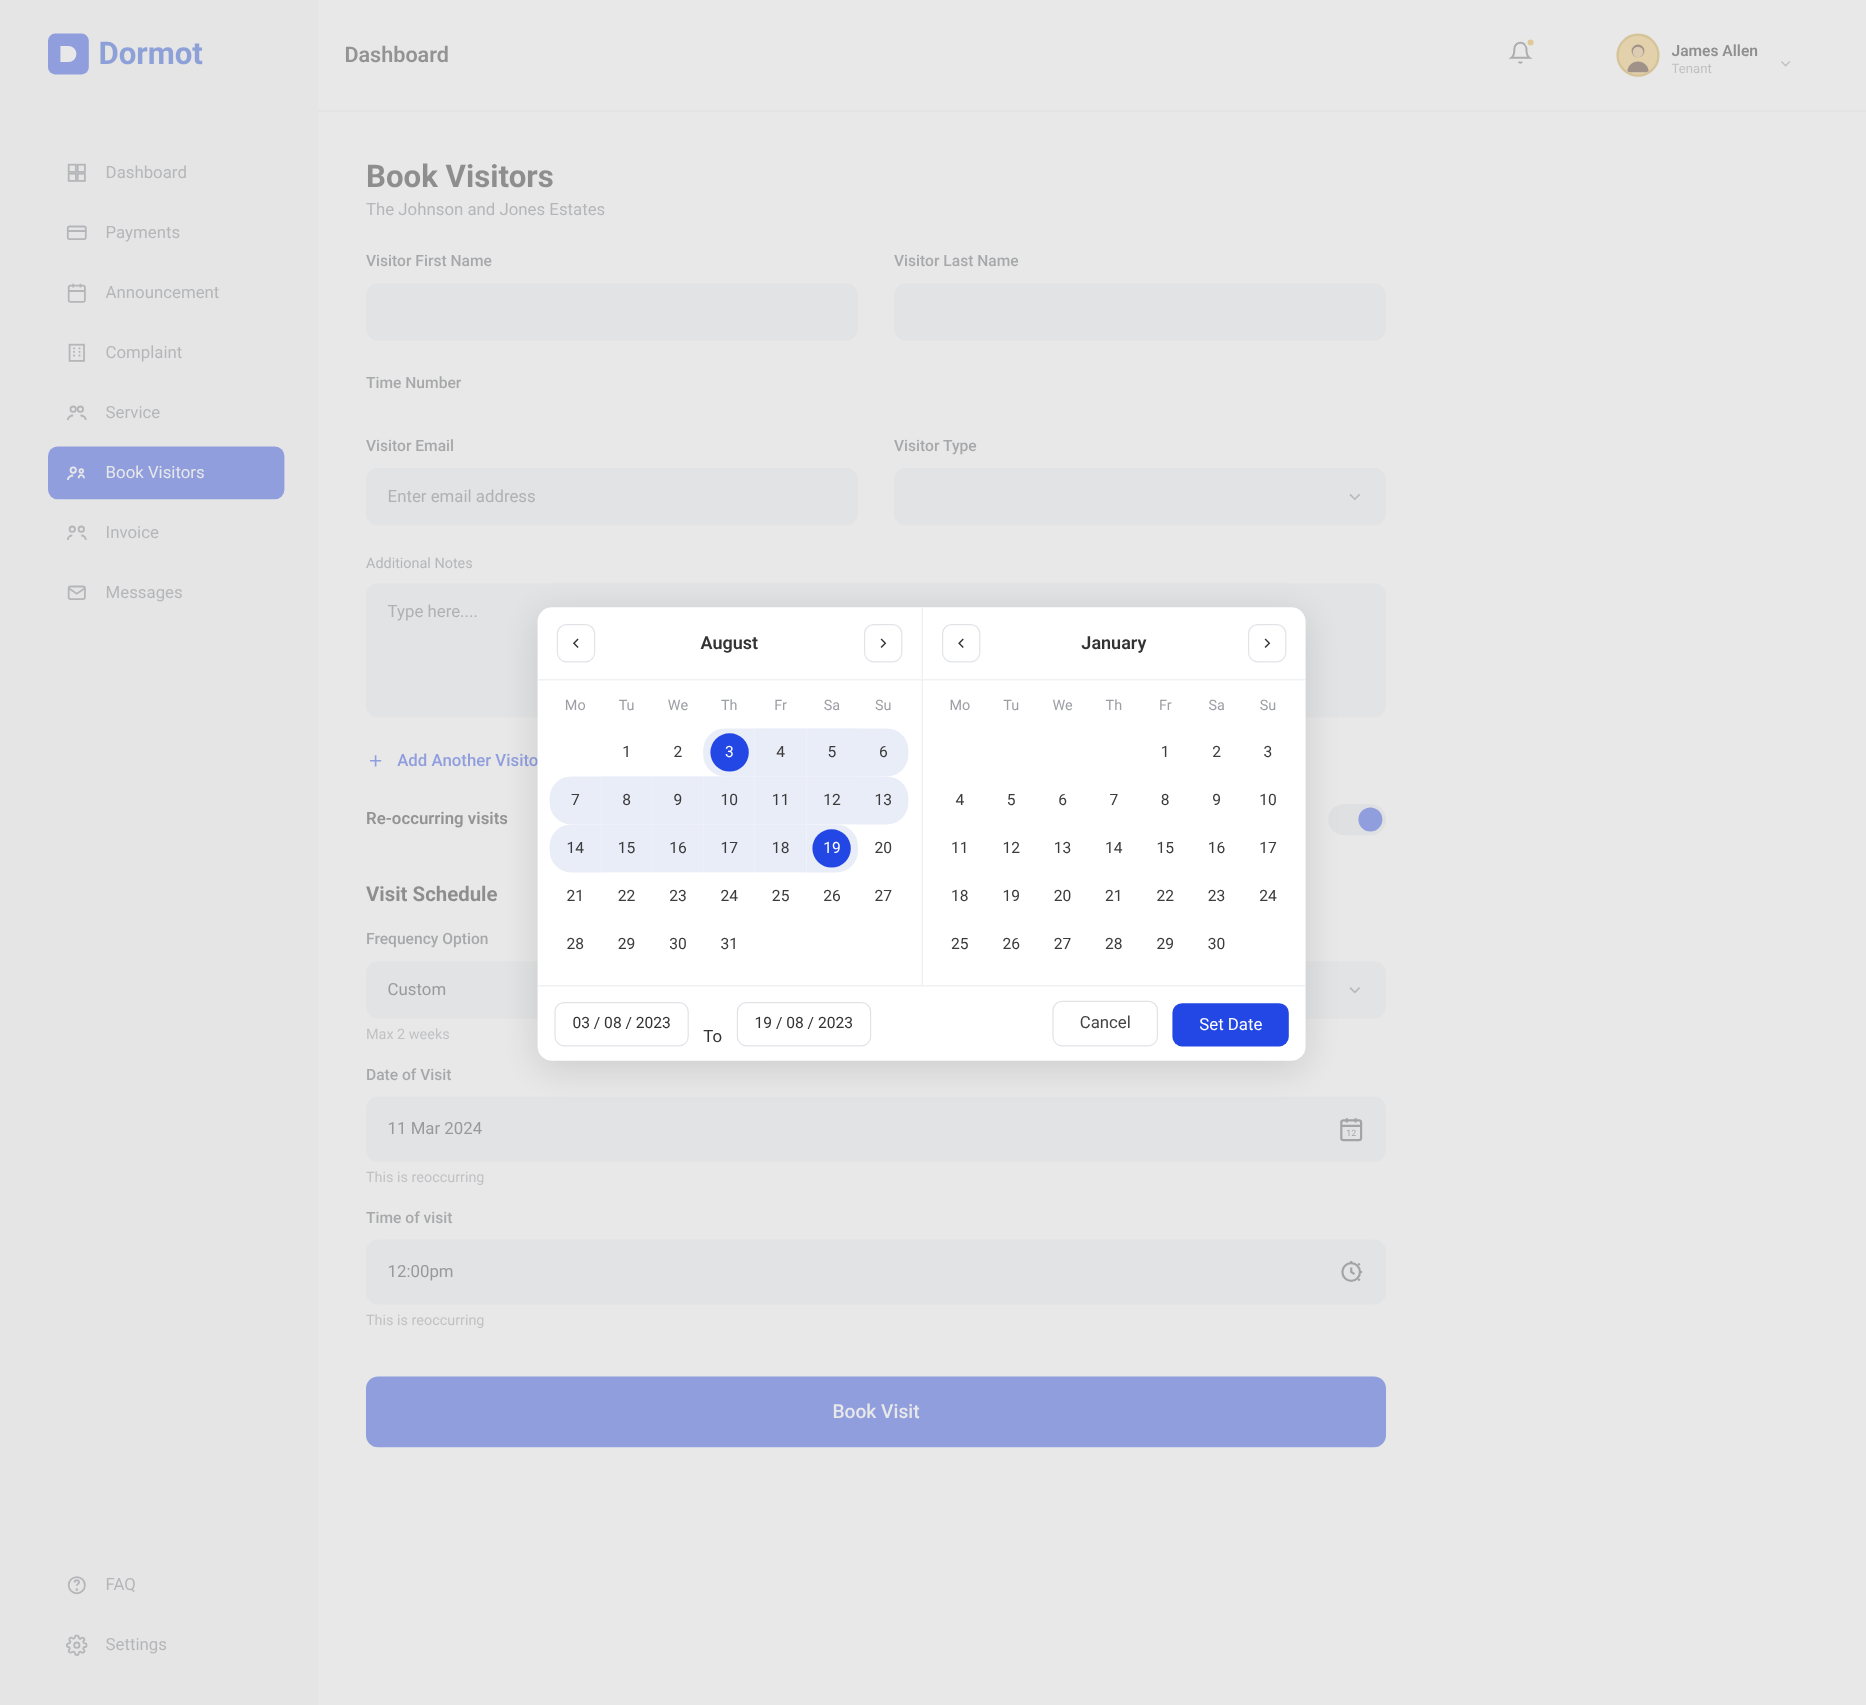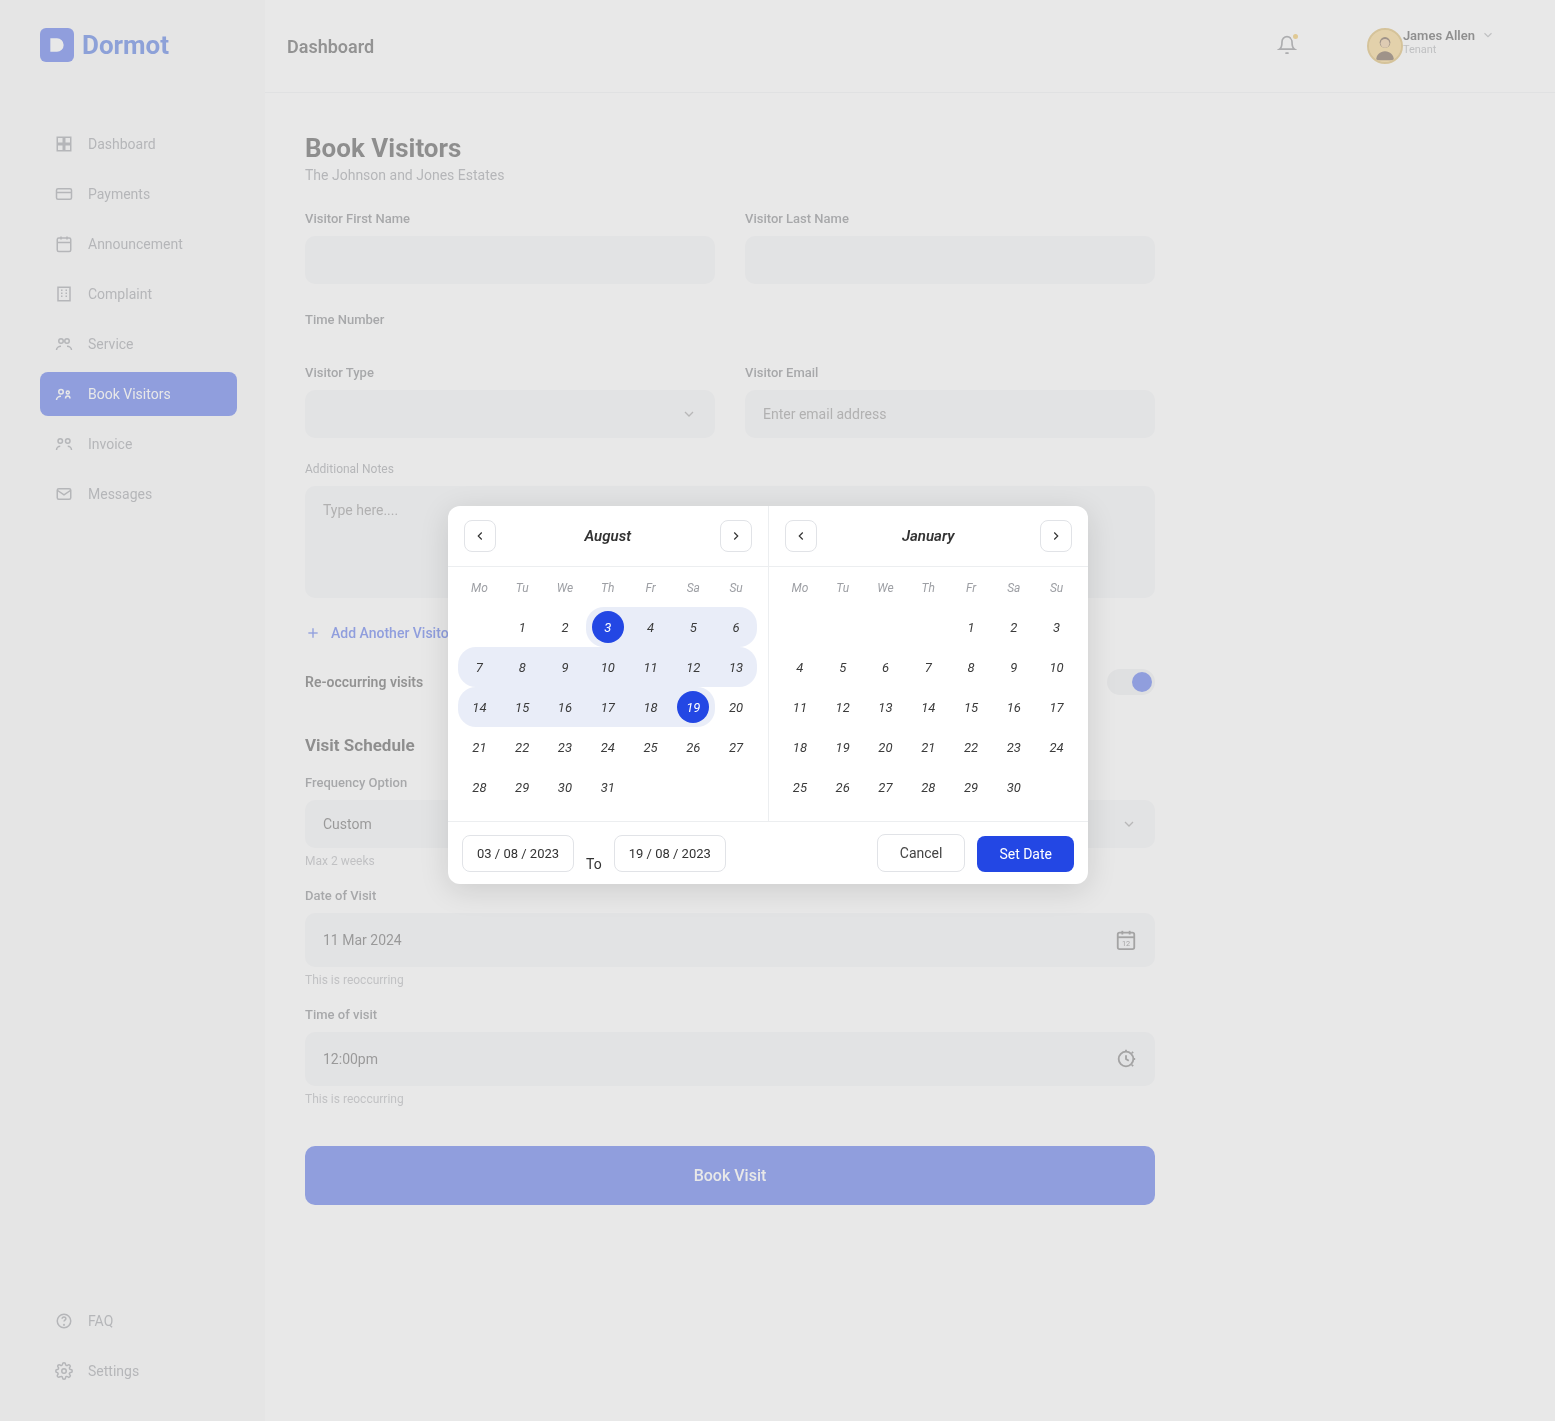--- a/index.html
+++ b/index.html
@@ -16,21 +16,21 @@
   .nav-bottom { list-style:none; display:flex; flex-direction:column; gap:6px; margin-top:40px; }
   .main { flex:1; background:#fff; padding:0 0 80px 0; }
   .topbar { display:flex; align-items:center; padding:28px 60px 28px 22px; gap:40px; border-bottom:1px solid #eceef0; }
   .page-title { font-size:18px; font-weight:600; color:#2b2b2b; }
   .search-wrap { position:relative; flex:0 0 260px; margin-left:200px; }
   .search-input { width:100%; padding:10px 14px 10px 40px; border:1px solid #dcdde1; border-radius:8px; background:#fff; font-size:14px; color:#888; }
   .search-icon { position:absolute; left:12px; top:50%; transform:translateY(-50%); color:#96989c; }
   .topbar-spacer { flex:1; }
   .bell { position:relative; color:#6b6d72; }
   .bell .dot { position:absolute; top:-3px; right:-3px; width:9px; height:9px; background:#eab12d; border-radius:50%; border:2px solid #fff; }
-  .user { display:flex; align-items:flex-start; margin-left:30px; }
+  .user { display:flex; align-items:flex-end; gap:10px; margin-left:30px; }
   .avatar { width:36px; height:36px; border-radius:50%; background:#f2c666; border:2px solid #d0a33e; display:flex; align-items:center; justify-content:center; overflow:hidden; }
   .avatar svg { width:34px; height:34px; }
   .user-text .name { font-size:13px; font-weight:600; color:#222; }
   .user-text .role { font-size:11px; color:#9a9ca0; }
   .user-chevron { color:#9a9ca0; margin-left:6px; }
   .content { padding:40px 70px 40px 40px; max-width:960px; }
   h1.page-h1 { font-size:26px; font-weight:700; color:#1e1e1e; }
   .subtitle { color:#808389; margin-top:4px; }
   .form-row { display:flex; gap:30px; margin-top:28px; }
   .form-group { flex:1; }
@@ -55,21 +55,21 @@
   .toggle { width:48px; height:26px; border-radius:13px; background:#e9eaee; position:relative; cursor:pointer; }
   .toggle .knob { position:absolute; top:3px; right:3px; width:20px; height:20px; background:#2347e4; border-radius:50%; }
   .section-h { font-weight:700; font-size:17px; margin-top:40px; color:#1e1e1e; }
   .helper { font-size:12px; color:#9d9fa4; margin-top:6px; }
   .date-input { display:flex; align-items:center; justify-content:space-between; background:#f1f2f5; border-radius:10px; padding:16px 18px; color:#3b3b3b; cursor:pointer; }
   .book-btn { margin-top:40px; width:100%; background:#2347e4; color:#fff; border:none; border-radius:10px; padding:20px; font-size:16px; font-weight:500; cursor:pointer; }
 
   .overlay { position:absolute; inset:0; background:#d8d8d8; opacity:0.6; }
   .datepicker { position:absolute; background:#fff; border-radius:12px; width:640px; left:448px; top:506px; box-shadow:0 6px 30px rgba(0,0,0,0.12); overflow:hidden; }
   .dp-body { display:flex; }
-  .month-panel { flex:1;font-style:italic; }
+  .month-panel { flex:1; }
   .month-panel.left { border-right:1px solid #eceef0; }
   .month-head { display:flex; align-items:center; justify-content:space-between; padding:14px 16px; }
   .nav-btn { width:32px; height:32px; display:flex; align-items:center; justify-content:center; border:1px solid #e1e3e7; border-radius:8px; cursor:pointer; color:#333; }
   .month-name { font-weight:600; font-size:15px; }
   .day-header, .week-row { display:grid; grid-template-columns:repeat(7, 1fr); }
   .day-header { border-top:1px solid #eceef0; color:#9d9fa4; font-size:12px; padding:14px 10px 8px; text-align:center; }
   .weeks { padding:4px 10px 14px; }
   .week-row { text-align:center; }
   .day { height:40px; display:flex; align-items:center; justify-content:center; font-size:13px; color:#3b3b3b; border-radius:18px; cursor:pointer; }
   .day.empty { cursor:default; }
@@ -254,31 +254,31 @@
       </div>
 
       <div class="form-row">
         <div class="form-group full">
           <label class="fld">Time Number</label>
         </div>
       </div>
 
       <div class="form-row">
         <div class="form-group">
+          <label class="fld">Visitor Email</label>
+          <input class="input-box" style="color: rgb(155, 158, 163);" placeholder="Enter email address">
+        </div>
+        <div class="form-group">
           <label class="fld">Visitor Type</label>
           <div class="select-box">
             <span></span>
             <svg width="16" height="16" viewBox="0 0 24 24" fill="none" stroke="#888" stroke-width="2">
                 <polyline points="6 9 12 15 18 9"></polyline>
               </svg>
           </div>
-        </div>
-        <div class="form-group">
-          <label class="fld">Visitor Email</label>
-          <input class="input-box" style="color: rgb(155, 158, 163);" placeholder="Enter email address">
         </div>
       </div>
 
       <div class="notes-wrap">
         <label class="notes-label">Additional Notes</label>
         <textarea class="input-box" rows="5" placeholder="Type here...." style=""></textarea>
       </div>
 
       <div class="add-another">
         <svg width="16" height="16" viewBox="0 0 24 24" fill="none" stroke="currentColor" stroke-width="2">

